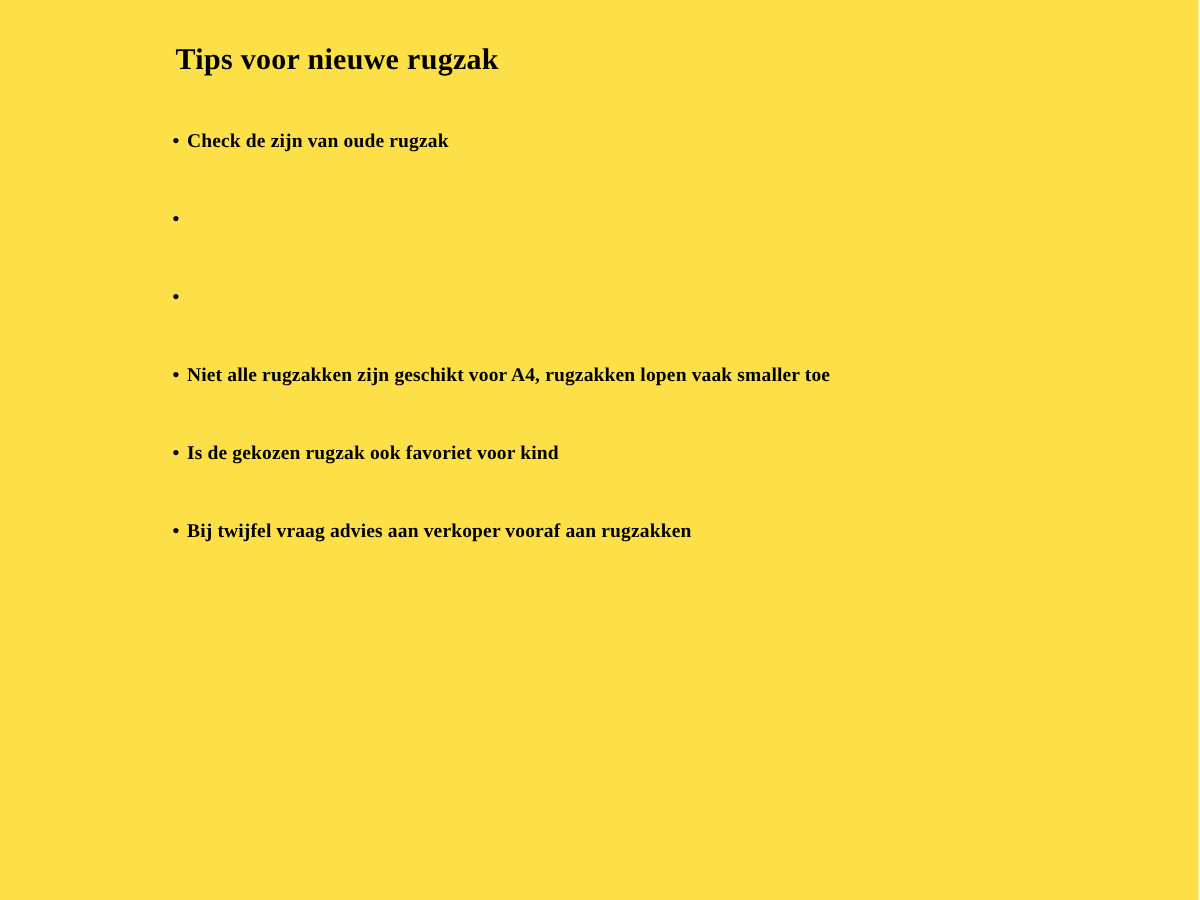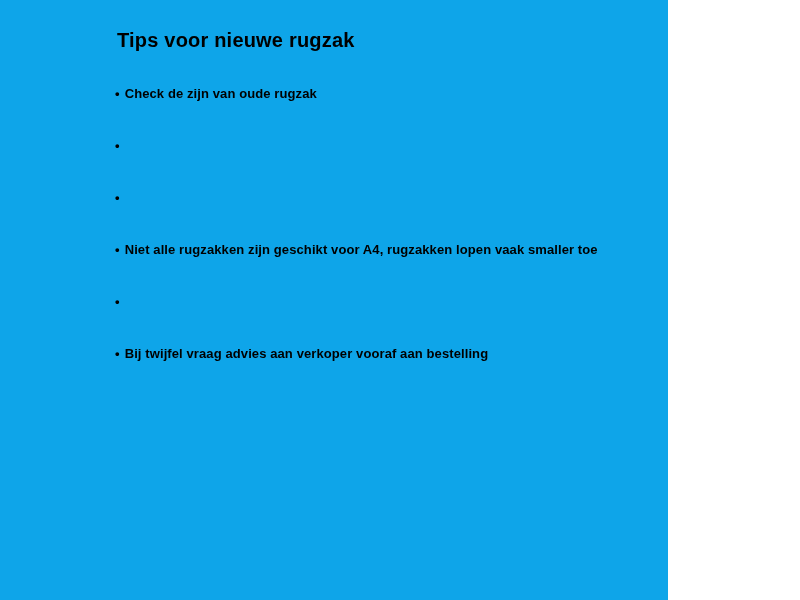--- a/index.html
+++ b/index.html
@@ -7,25 +7,25 @@
     padding: 0;
   }
   body {
     width: 800px;
     height: 600px;
     background: #ffffff;
     overflow: hidden;
   }
   .slide {
     position: relative;
-    width: 668px;
+    width: 799px;
     height: 600px;
-    background: #0ea5e9;
+    background: #fde047;
     color: #000000;
-    font-family: Liberation Sans, sans-serif;
+    font-family: Liberation Serif, serif;
   }
   .slide-title {
     position: absolute;
     left: 117px;
     top: 28px;
     margin: 0;
     font-size: 20px;
     line-height: 24px;
     font-weight: 700;
     letter-spacing: 0.2px;
@@ -80,21 +80,22 @@
       <span class="bullet-marker">•</span>
     </li>
 
     <li class="bullet-item">
       <span class="bullet-marker">•</span>
       <span class="bullet-text">Niet alle rugzakken zijn geschikt voor A4, rugzakken lopen vaak smaller toe</span>
     </li>
 
     <li class="bullet-item">
       <span class="bullet-marker">•</span>
+      <span class="bullet-text">Is de gekozen rugzak ook favoriet voor kind</span>
     </li>
 
     <li class="bullet-item">
       <span class="bullet-marker">•</span>
-      <span class="bullet-text">Bij twijfel vraag advies aan verkoper vooraf aan bestelling</span>
+      <span class="bullet-text">Bij twijfel vraag advies aan verkoper vooraf aan rugzakken</span>
     </li>
 
   </ul>
 </div>
 
 </body></html>

